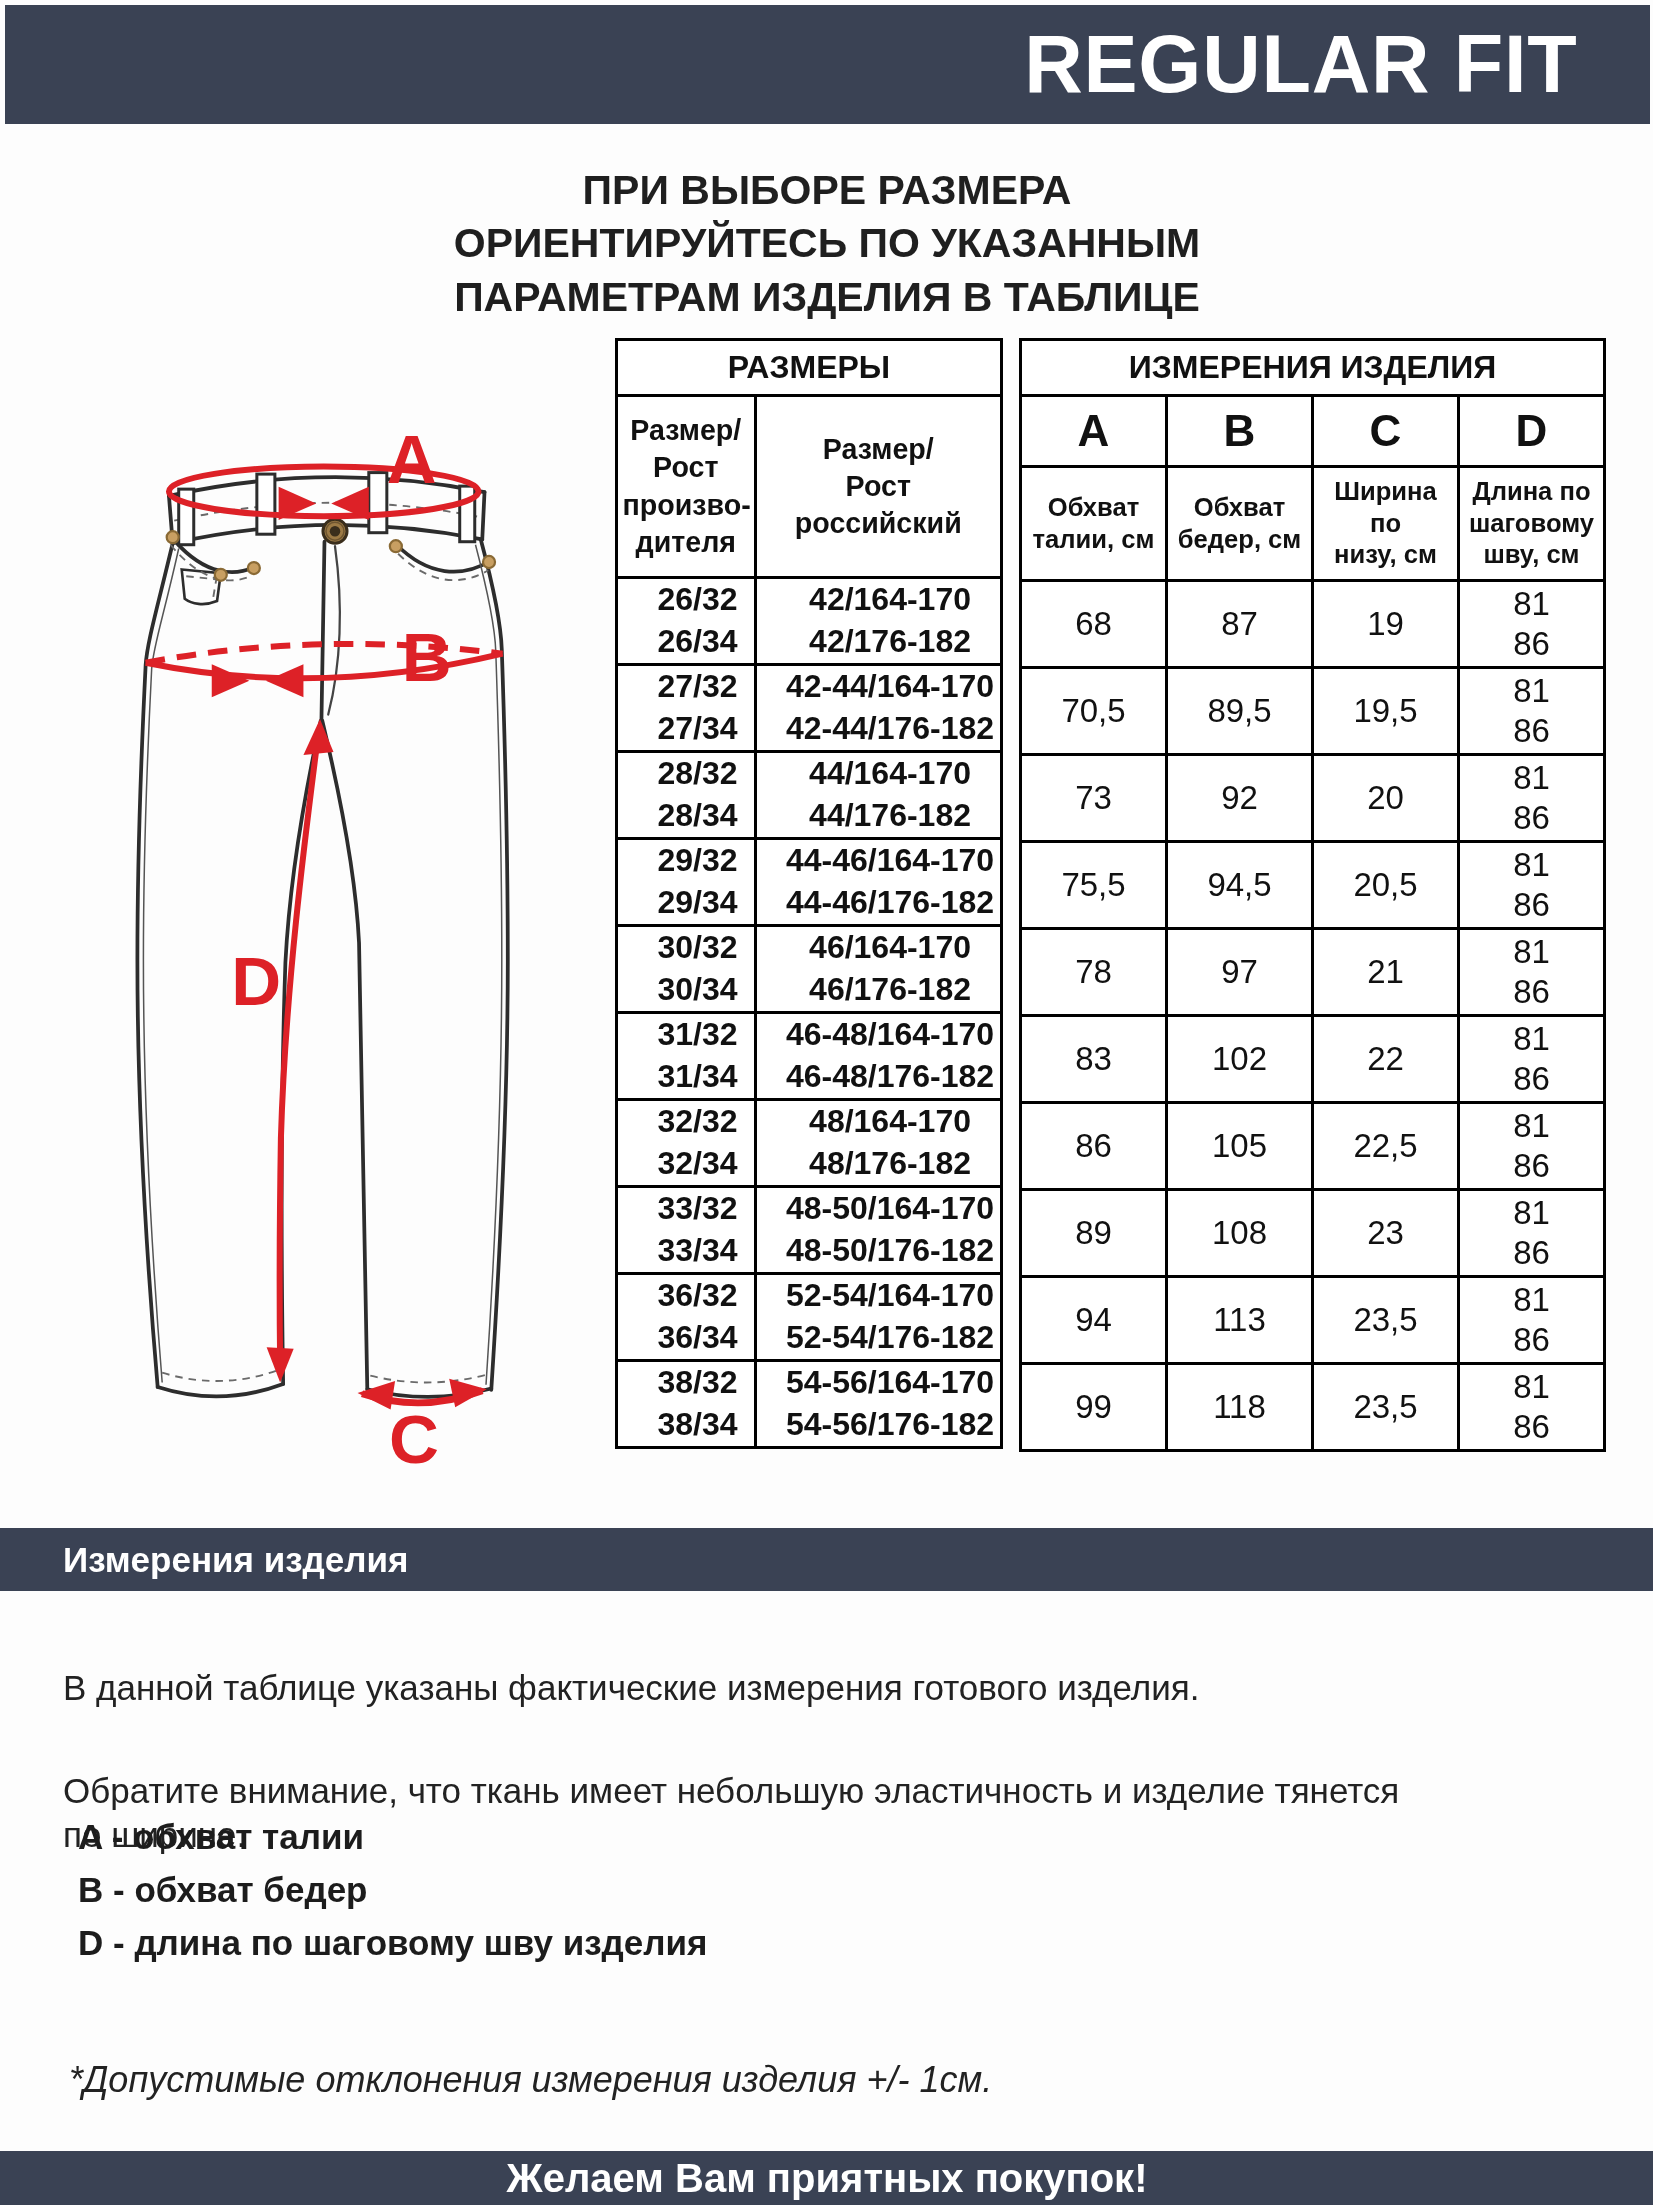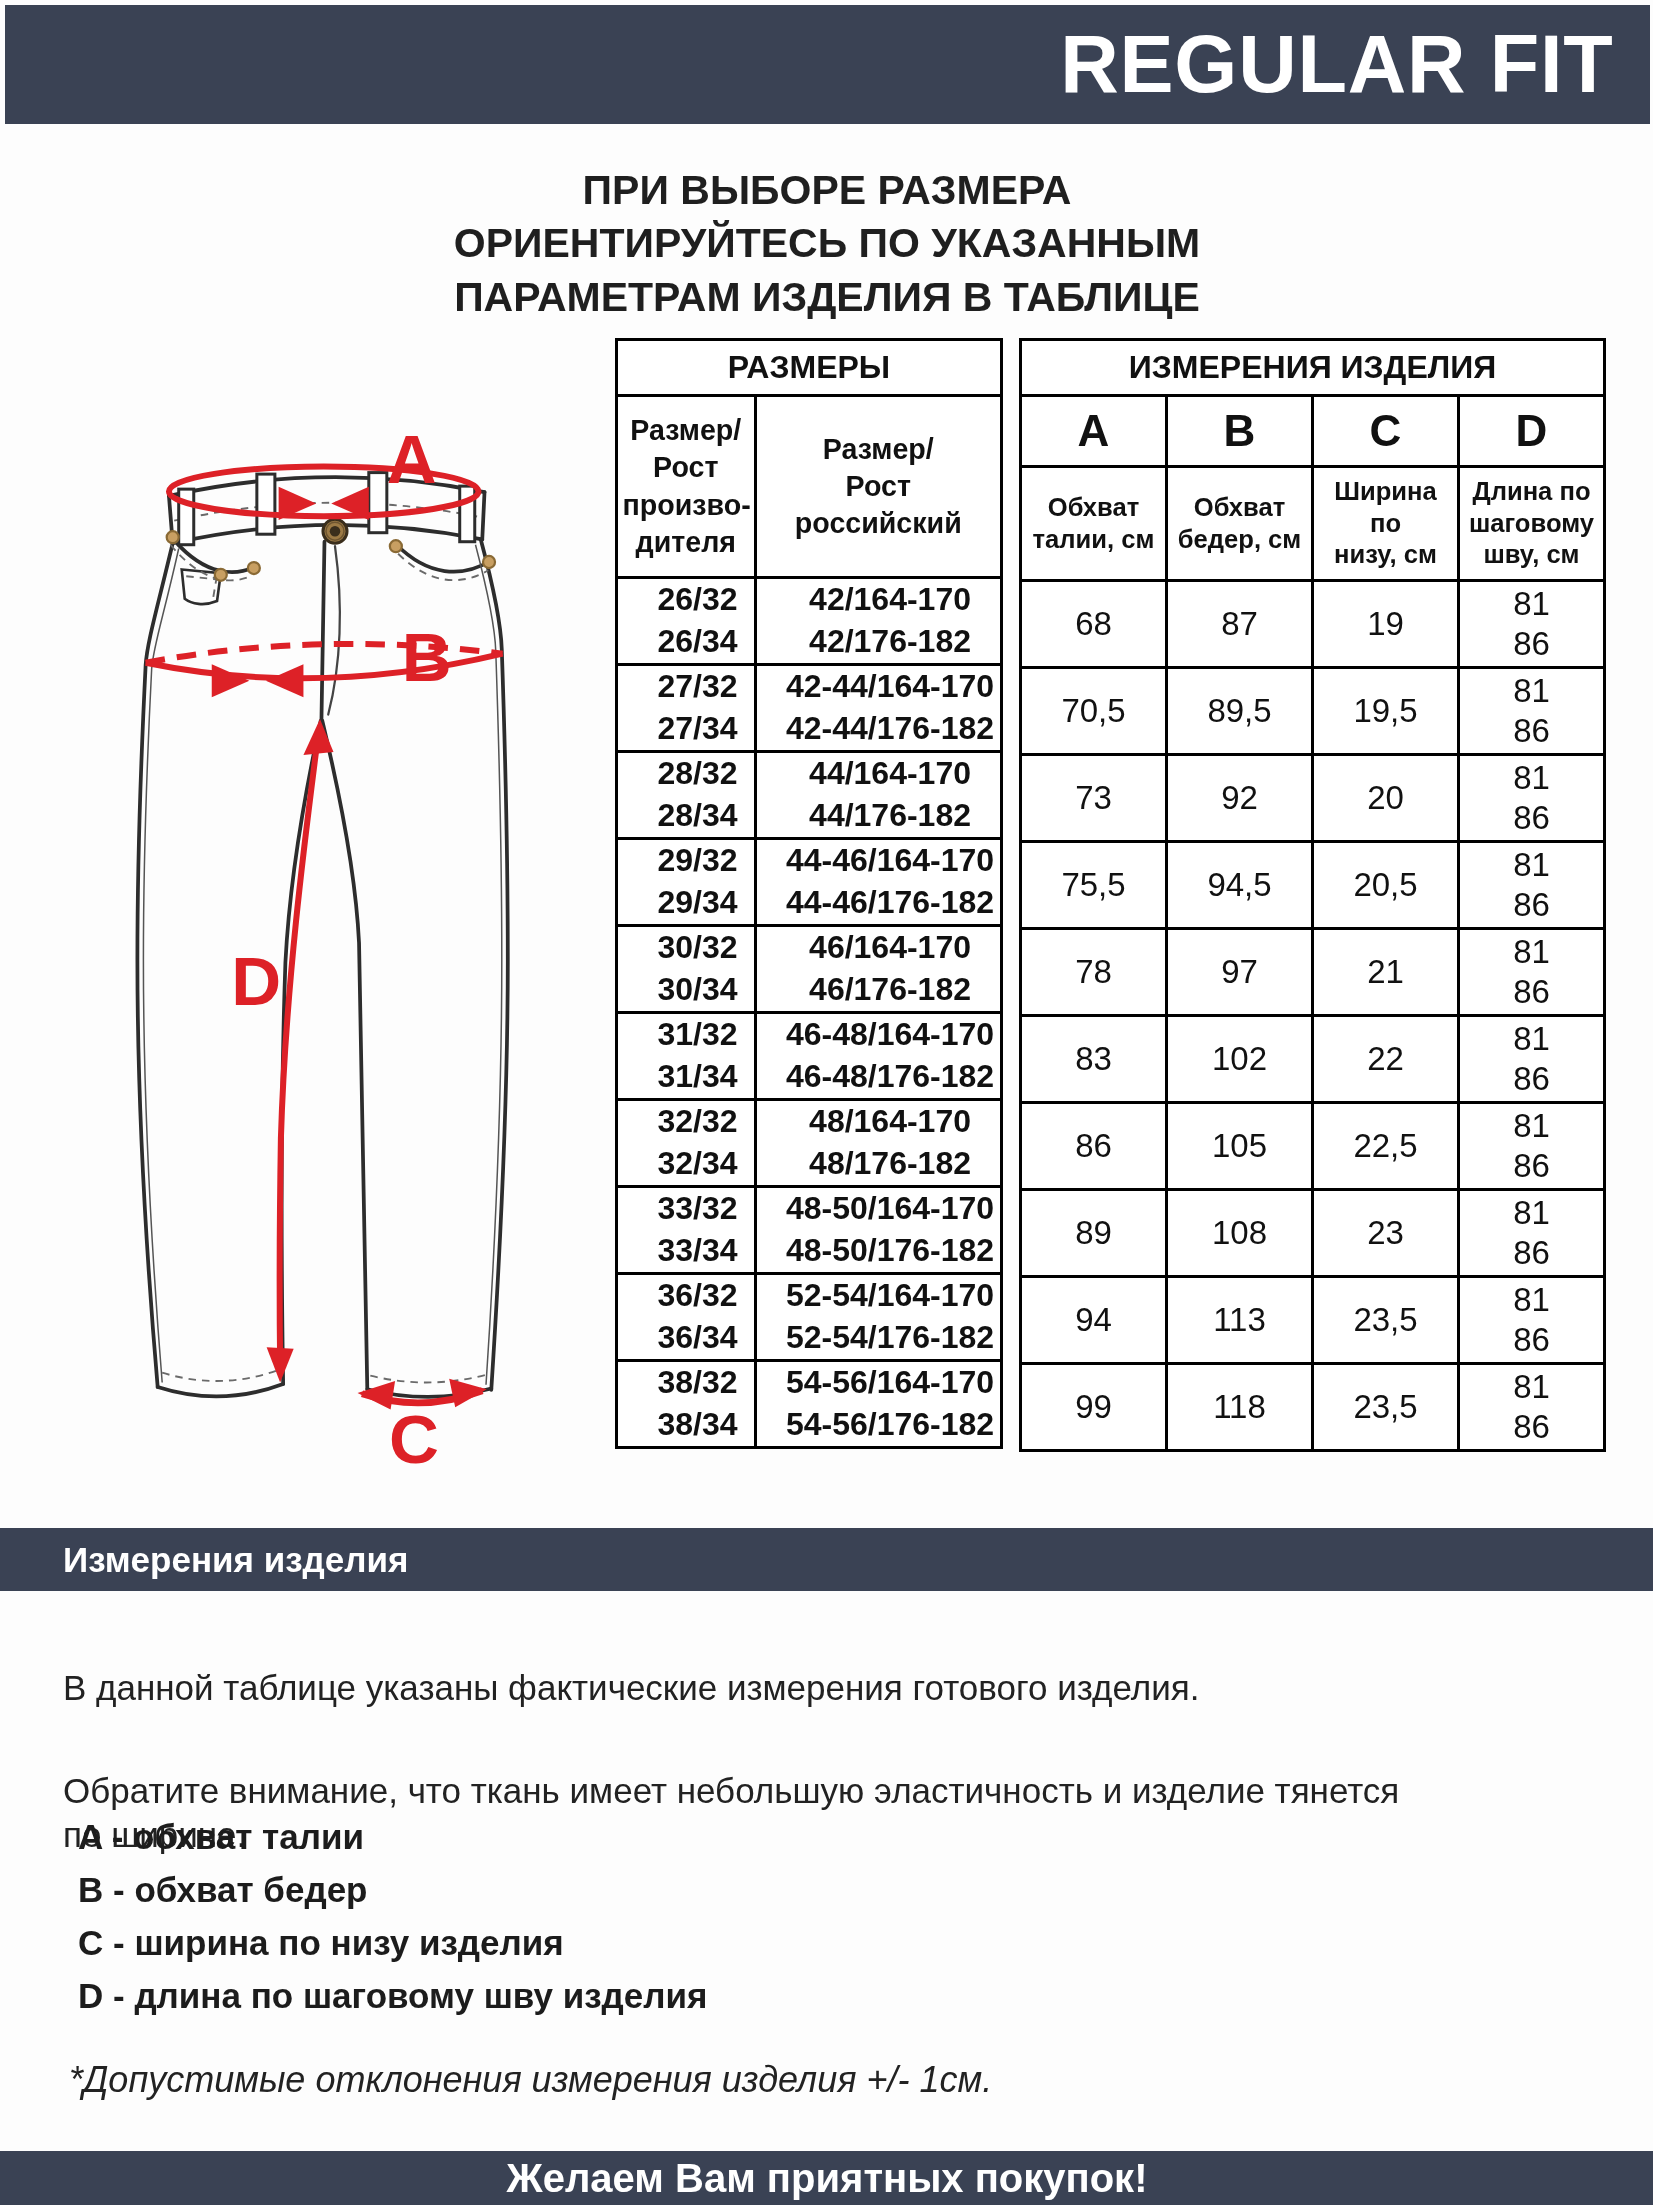--- a/index.html
+++ b/index.html
@@ -10,21 +10,21 @@
     overflow:hidden;
   }
   .navy{background:#3a4254;}
   
   .header-bar{
     position:absolute;top:4.5px;left:4.5px;width:1645px;height:119px;
     display:flex;align-items:center;justify-content:flex-end;
   }
   .header-title{
     color:#ffffff;font-weight:bold;font-size:81px;letter-spacing:0.8px;
-    padding-right:36px;line-height:1;
+    padding-right:72px;line-height:1;
   }
   
   .intro{
     position:absolute;top:164px;left:0;width:100%;
     text-align:center;font-weight:bold;font-size:41px;line-height:1.3;
     color:#1f1f1f;white-space:pre-line;
   }
   
   table.sheet{
     position:absolute;border-collapse:collapse;table-layout:fixed;
@@ -357,21 +357,20 @@
 
 <div class="info-par">
   <p class="p1">В данной таблице указаны фактические измерения готового изделия.</p>
   <p class="p2">Обратите внимание, что ткань имеет небольшую эластичность и изделие тянется
 по ширине.</p>
 </div>
 
 <div class="legend">
   <div>A - обхват талии</div>
   <div>B - обхват бедер</div>
-  <div>C - ширина по низу изделия</div>
   <div>D - длина по шаговому шву изделия</div>
 </div>
 
 <div class="note">*Допустимые отклонения измерения изделия +/- 1см.</div>
 
 <div class="footer-bar navy">
   <div class="footer-text">Желаем Вам приятных покупок!</div>
 </div>
 
 

